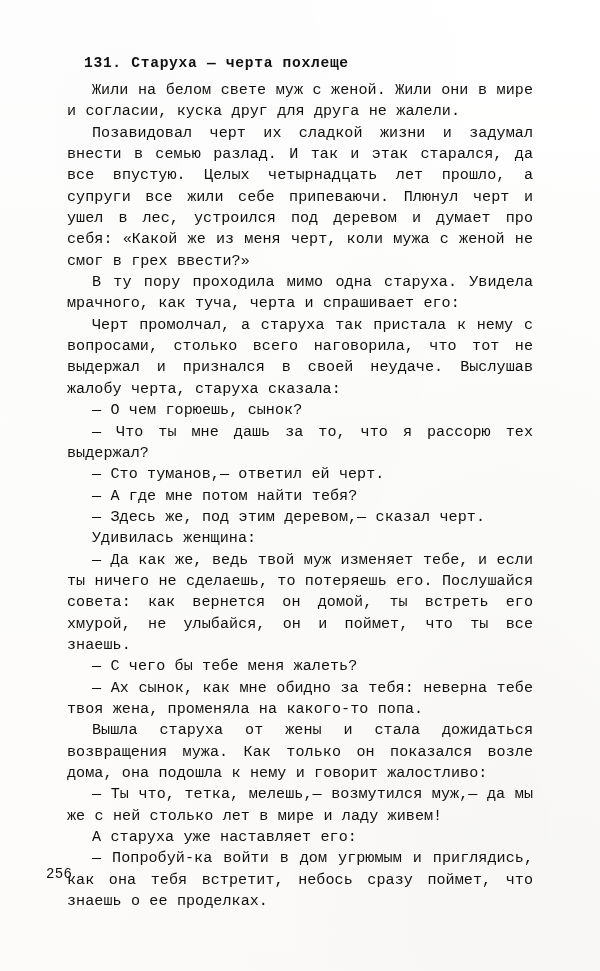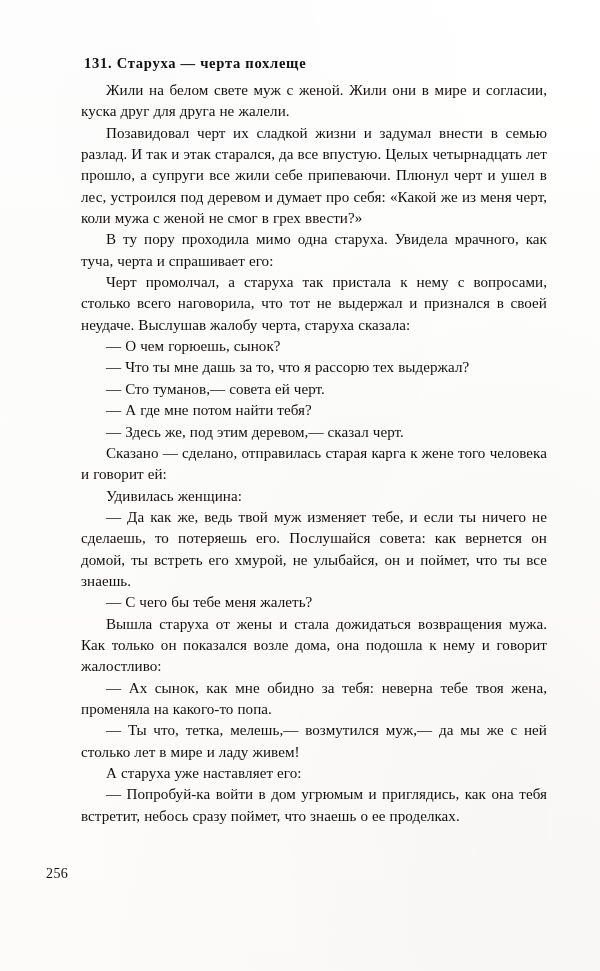--- a/index.html
+++ b/index.html
@@ -7,21 +7,21 @@
     margin: 0;
     padding: 0;
     background: #ffffff;
   }
   .page {
     position: relative;
     width: 600px;
     height: 971px;
     background: #fefefe;
     overflow: hidden;
-    font-family: Liberation Serif, serif;
+    font-family: Liberation Mono, monospace;
     color: #12100f;
     -webkit-font-smoothing: none;
   }
   
   .page::before {
     content: "";
     position: absolute;
     inset: 0;
     background:
       radial-gradient(ellipse at 20% 12%, rgba(0,0,0,0.012), rgba(0,0,0,0) 60%),
@@ -42,21 +42,21 @@
     width: 420px;
     font-size: 14.6px;
     font-weight: bold;
     letter-spacing: 0.7px;
     line-height: 20px;
     white-space: nowrap;
   }
 
   .body-text {
     position: absolute;
-    left: 81px;
+    left: 67px;
     top: 80px;
     width: 466px;
   }
 
   .para {
     margin: 0;
     font-size: 15.1px;
     line-height: 21.35px;
     text-align: justify;
     text-align-last: left;
@@ -90,29 +90,28 @@
 
     <h1 class="tale-title">131.  Старуха — черта похлеще</h1>
 
     <div class="body-text">
         <p class="para indent">Жили на белом свете муж с женой. Жили они в мире и согласии, куска друг для друга не жалели.</p>
         <p class="para indent">Позавидовал черт их сладкой жизни и задумал внести в семью разлад. И так и этак старался, да все впустую. Целых четырнадцать лет прошло, а супруги все жили себе припеваючи. Плюнул черт и ушел в лес, устроился под деревом и думает про себя: «Какой же из меня черт, коли мужа с женой не смог в грех ввести?»</p>
         <p class="para indent">В ту пору проходила мимо одна старуха. Увидела мрачного, как туча, черта и спрашивает его:</p>
         <p class="para indent">Черт промолчал, а старуха так пристала к нему с вопросами, столько всего наговорила, что тот не выдержал и признался в своей неудаче. Выслушав жалобу черта, старуха сказала:</p>
         <p class="para dialogue">— О чем горюешь, сынок?</p>
         <p class="para dialogue">— Что ты мне дашь за то, что я рассорю тех выдержал?</p>
-        <p class="para dialogue">— Сто туманов,— совета ей черт.</p>
+        <p class="para dialogue">— Сто туманов,— ответил ей черт.</p>
         <p class="para dialogue">— А где мне потом найти тебя?</p>
         <p class="para dialogue">— Здесь же, под этим деревом,— сказал черт.</p>
-        <p class="para indent">Сказано — сделано, отправилась старая карга к жене того человека и говорит ей:</p>
         <p class="para indent">Удивилась женщина:</p>
         <p class="para dialogue">— Да как же, ведь твой муж изменяет тебе, и если ты ничего не сделаешь, то потеряешь его. Послушайся совета: как вернется он домой, ты встреть его хмурой, не улыбайся, он и поймет, что ты все знаешь.</p>
         <p class="para dialogue">— С чего бы тебе меня жалеть?</p>
+        <p class="para dialogue">— Ах сынок, как мне обидно за тебя: неверна тебе твоя жена, променяла на какого-то попа.</p>
         <p class="para indent">Вышла старуха от жены и стала дожидаться возвращения мужа. Как только он показался возле дома, она подошла к нему и говорит жалостливо:</p>
-        <p class="para dialogue">— Ах сынок, как мне обидно за тебя: неверна тебе твоя жена, променяла на какого-то попа.</p>
         <p class="para dialogue">— Ты что, тетка, мелешь,— возмутился муж,— да мы же с ней столько лет в мире и ладу живем!</p>
         <p class="para indent">А старуха уже наставляет его:</p>
         <p class="para dialogue">— Попробуй-ка войти в дом угрюмым и приглядись, как она тебя встретит, небось сразу поймет, что знаешь о ее проделках.</p>
       </div>
 
     <div class="page-number">256</div>
 
   </div>
 </div>
 

